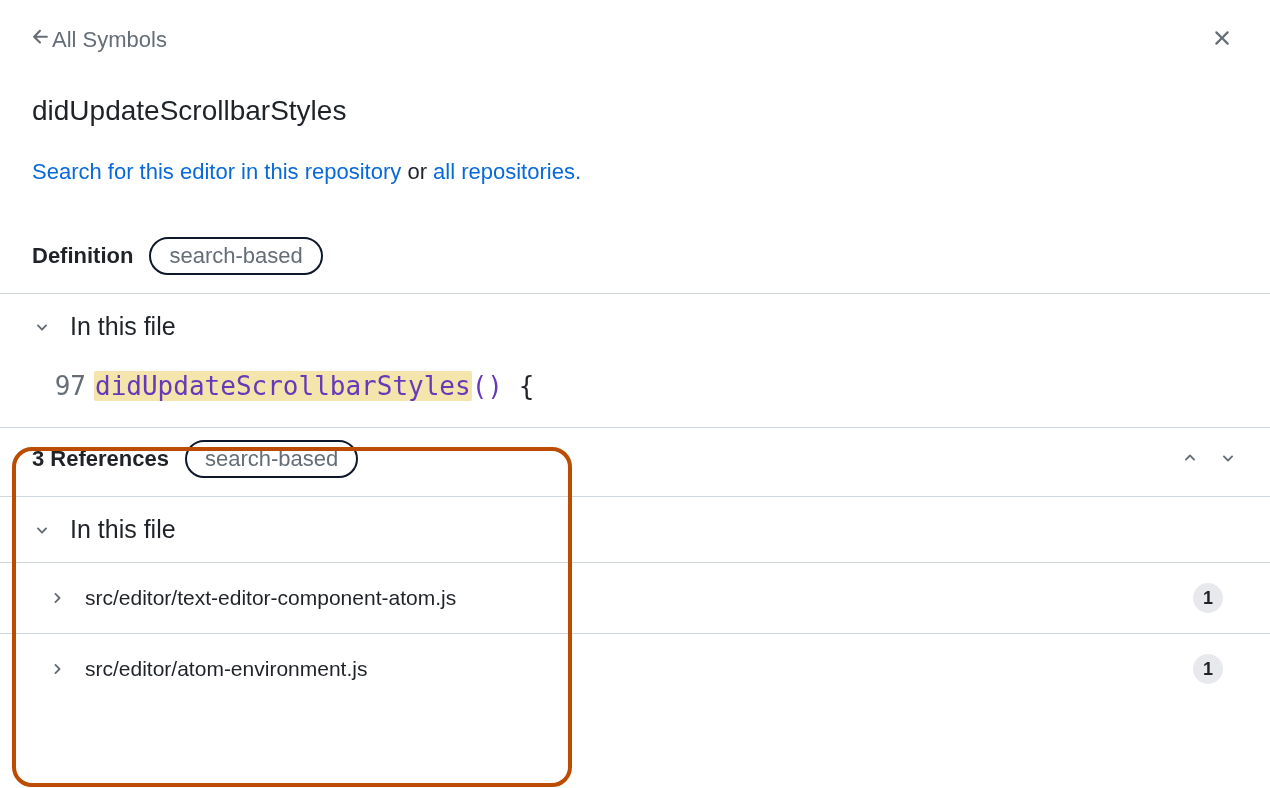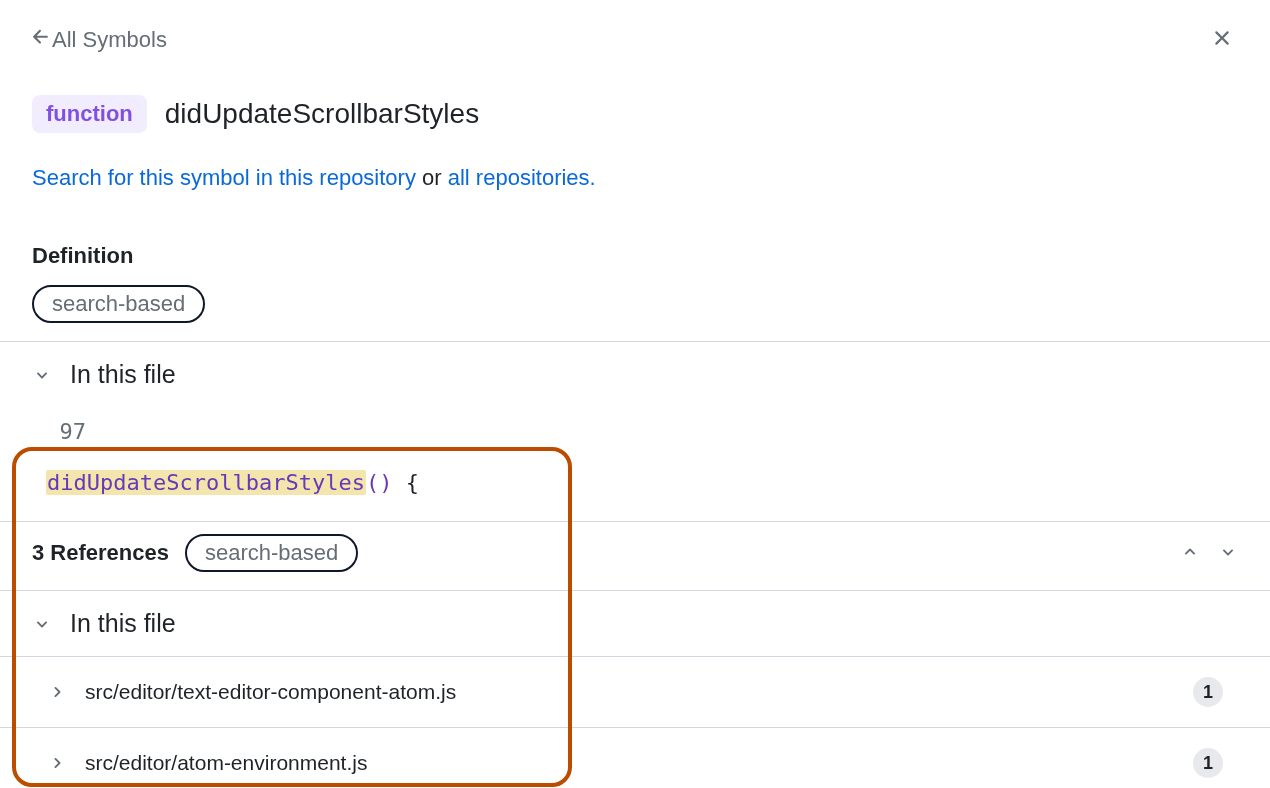--- a/index.html
+++ b/index.html
@@ -55,24 +55,23 @@
     color: #1f2328;
   }
   .search-row {
     padding: 14px 0 42px 32px;
     font-size: 22px;
   }
   .search-row .link { color: #0969da; cursor: pointer; }
   .or-text { color: #1f2328; }
   .section-header {
     display: flex;
-    align-items: flex-start;
+    align-items: center;
     gap: 16px;
     padding: 10px 32px 18px 32px;
-    flex-direction: column;
   }
   .section-title {
     font-weight: 700;
     font-size: 22px;
     color: #1f2328;
   }
   .pill {
     border: 2px solid #0f172a;
     border-radius: 999px;
     padding: 4px 18px;
@@ -85,25 +84,24 @@
     align-items: center;
     gap: 18px;
     padding: 18px 32px;
     font-size: 25px;
     color: #1f2328;
   }
   .chev { color: #656d76; display:inline-flex; }
   .code-row {
     display: flex;
     align-items: baseline;
-    gap: 26px;
+    gap: 8px;
     padding: 12px 32px 26px 46px;
     font-family: ui-monospace, SFMono-Regular, Menlo, Consolas, monospace;
-    font-size: 22px;
-    flex-direction: column;
+    font-size: 26px;
   }
   .line-no { color: #656d76; min-width: 40px; text-align: right; }
   .code-text { display: inline; }
   .hl {
     background: #f3e5ab;
     color: #6639ba;
     border-radius: 2px;
     padding: 0 1px;
   }
   .punct { color: #6639ba; }
@@ -162,26 +160,25 @@
         <span>All Symbols</span>
       </div>
       <div class="close-btn">
         <svg width="24" height="24" viewBox="0 0 16 16" fill="currentColor">
             <path d="M3.72 3.72a.75.75 0 0 1 1.06 0L8 6.94l3.22-3.22a.75.75 0 1 1 1.06 1.06L9.06 8l3.22 3.22a.75.75 0 1 1-1.06 1.06L8 9.06l-3.22 3.22a.75.75 0 0 1-1.06-1.06L6.94 8 3.72 4.78a.75.75 0 0 1 0-1.06Z"></path>
           </svg>
       </div>
     </div>
 
     <div class="title-row">
-      <span class="kind-badge">function</span>
       <span class="symbol-name">didUpdateScrollbarStyles</span>
     </div>
 
     <div class="search-row">
-      <span class="link">Search for this symbol in this repository</span><span class="or-text"> or </span><span class="link">all repositories.</span>
+      <span class="link">Search for this editor in this repository</span><span class="or-text"> or </span><span class="link">all repositories.</span>
     </div>
 
     <div class="section-header">
       <span class="section-title">Definition</span>
       <span class="pill">search-based</span>
     </div>
     <div class="divider"></div>
 
     <div class="file-row">
       <span class="chev">

